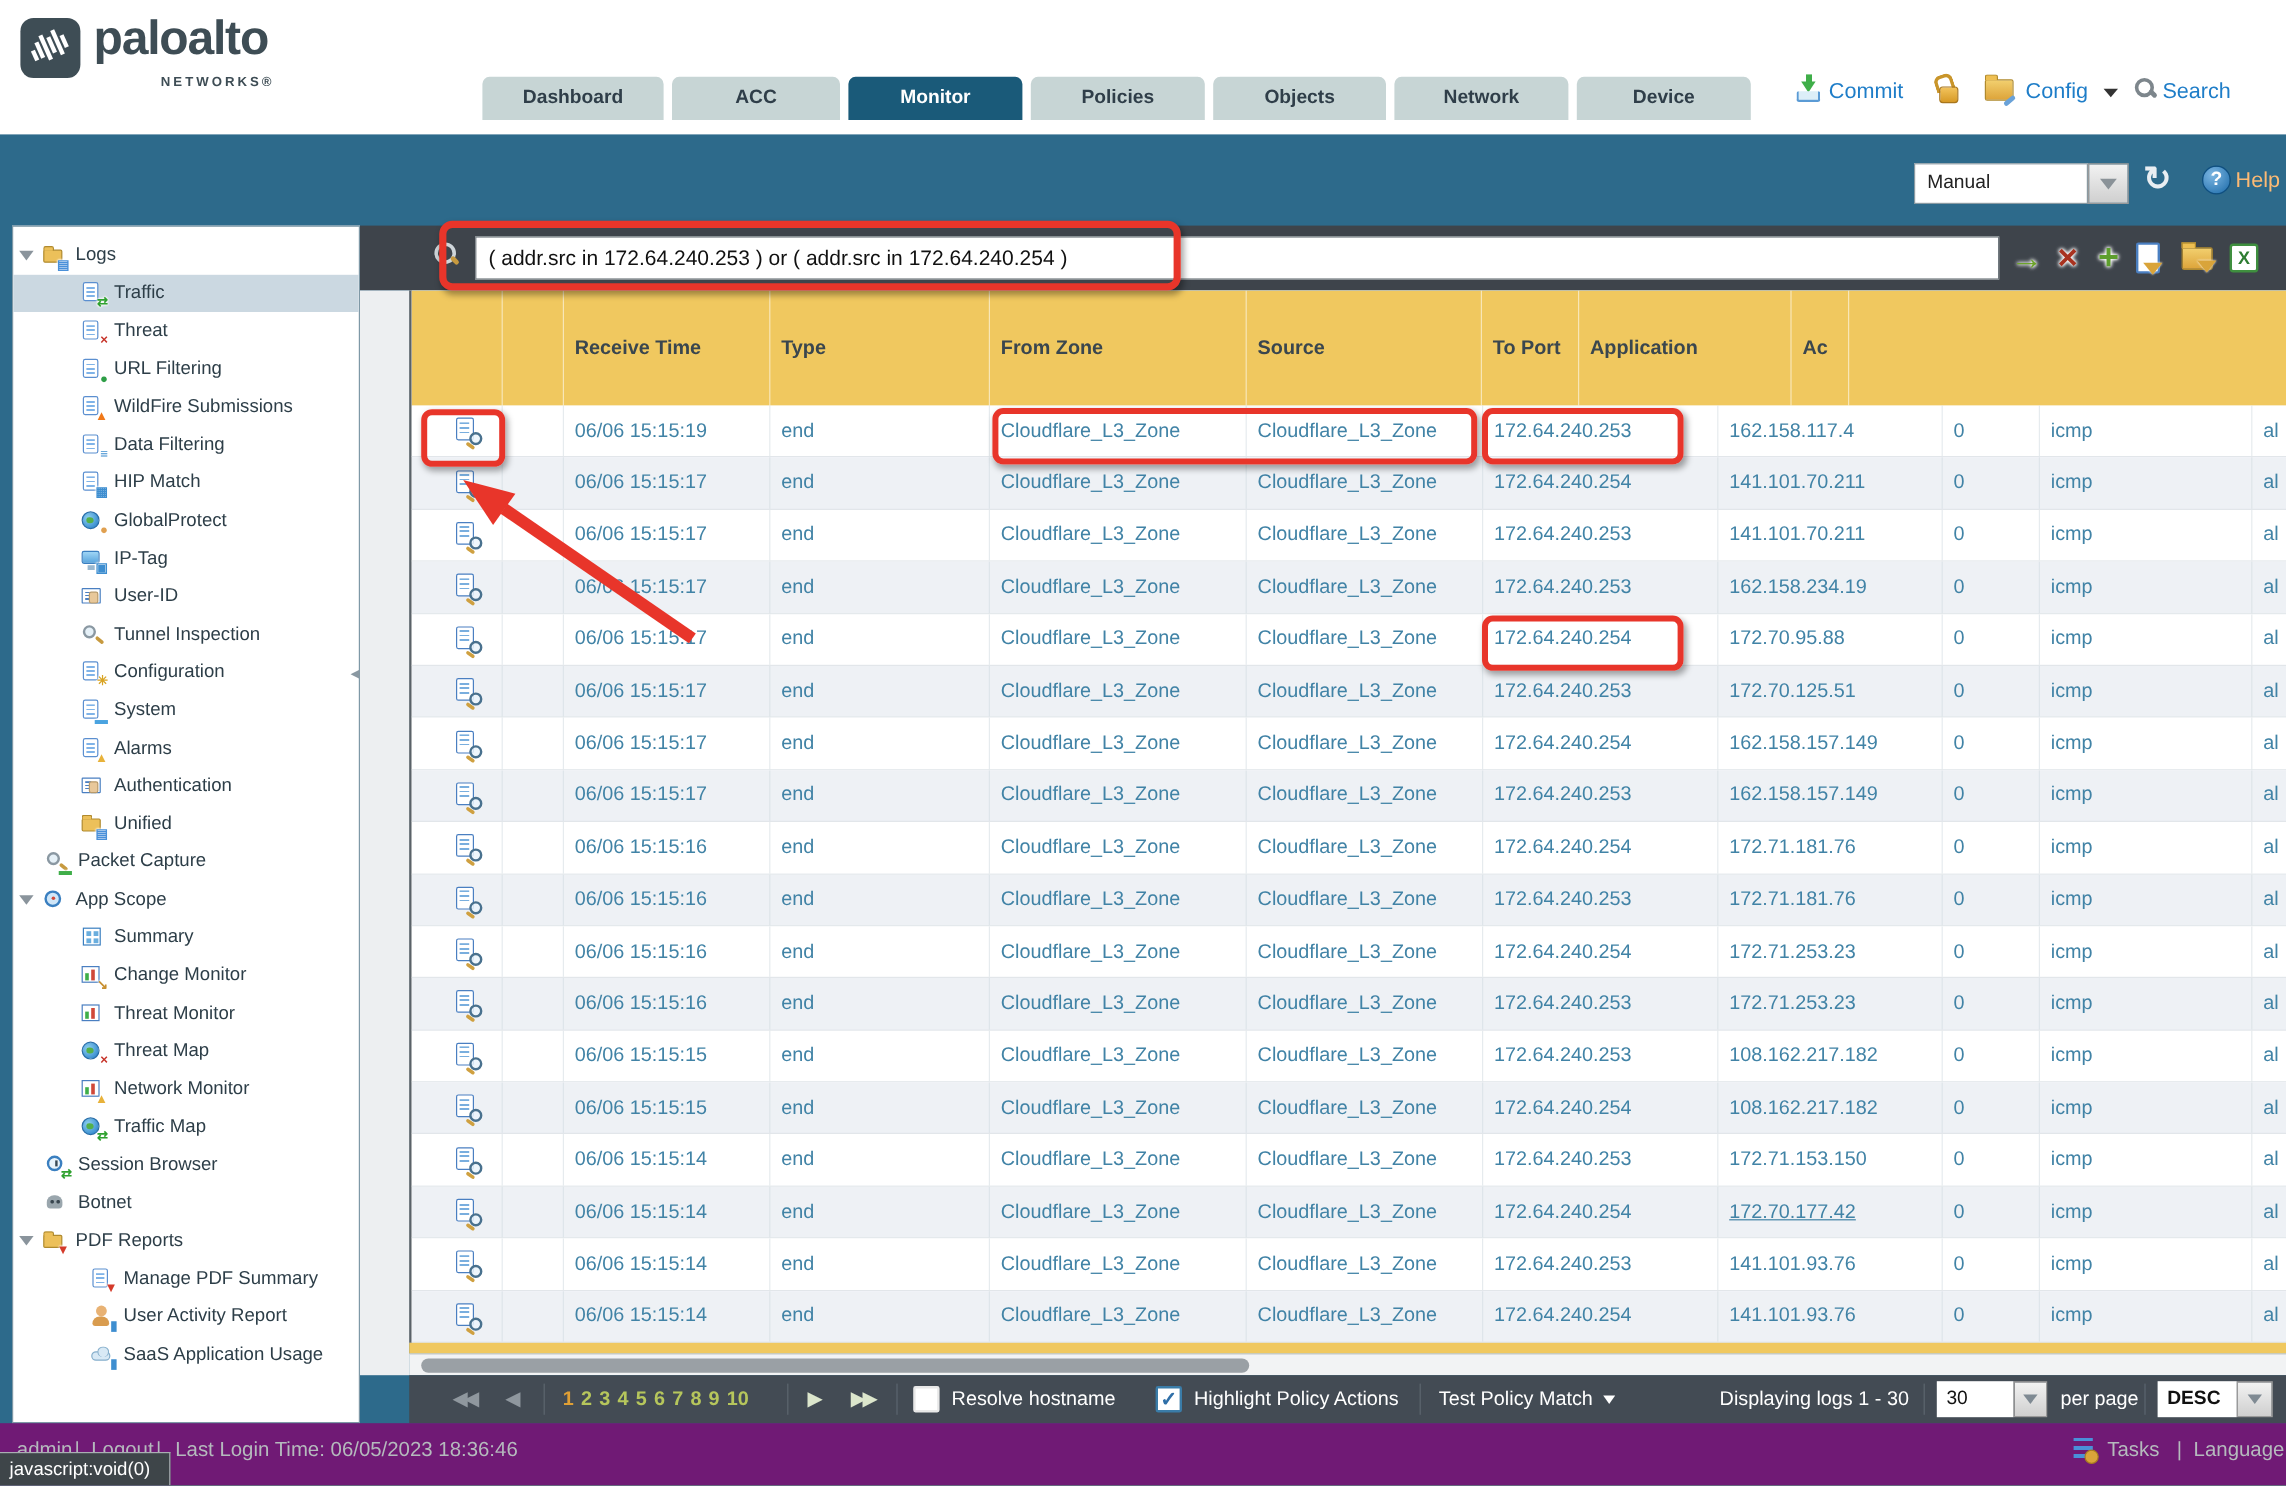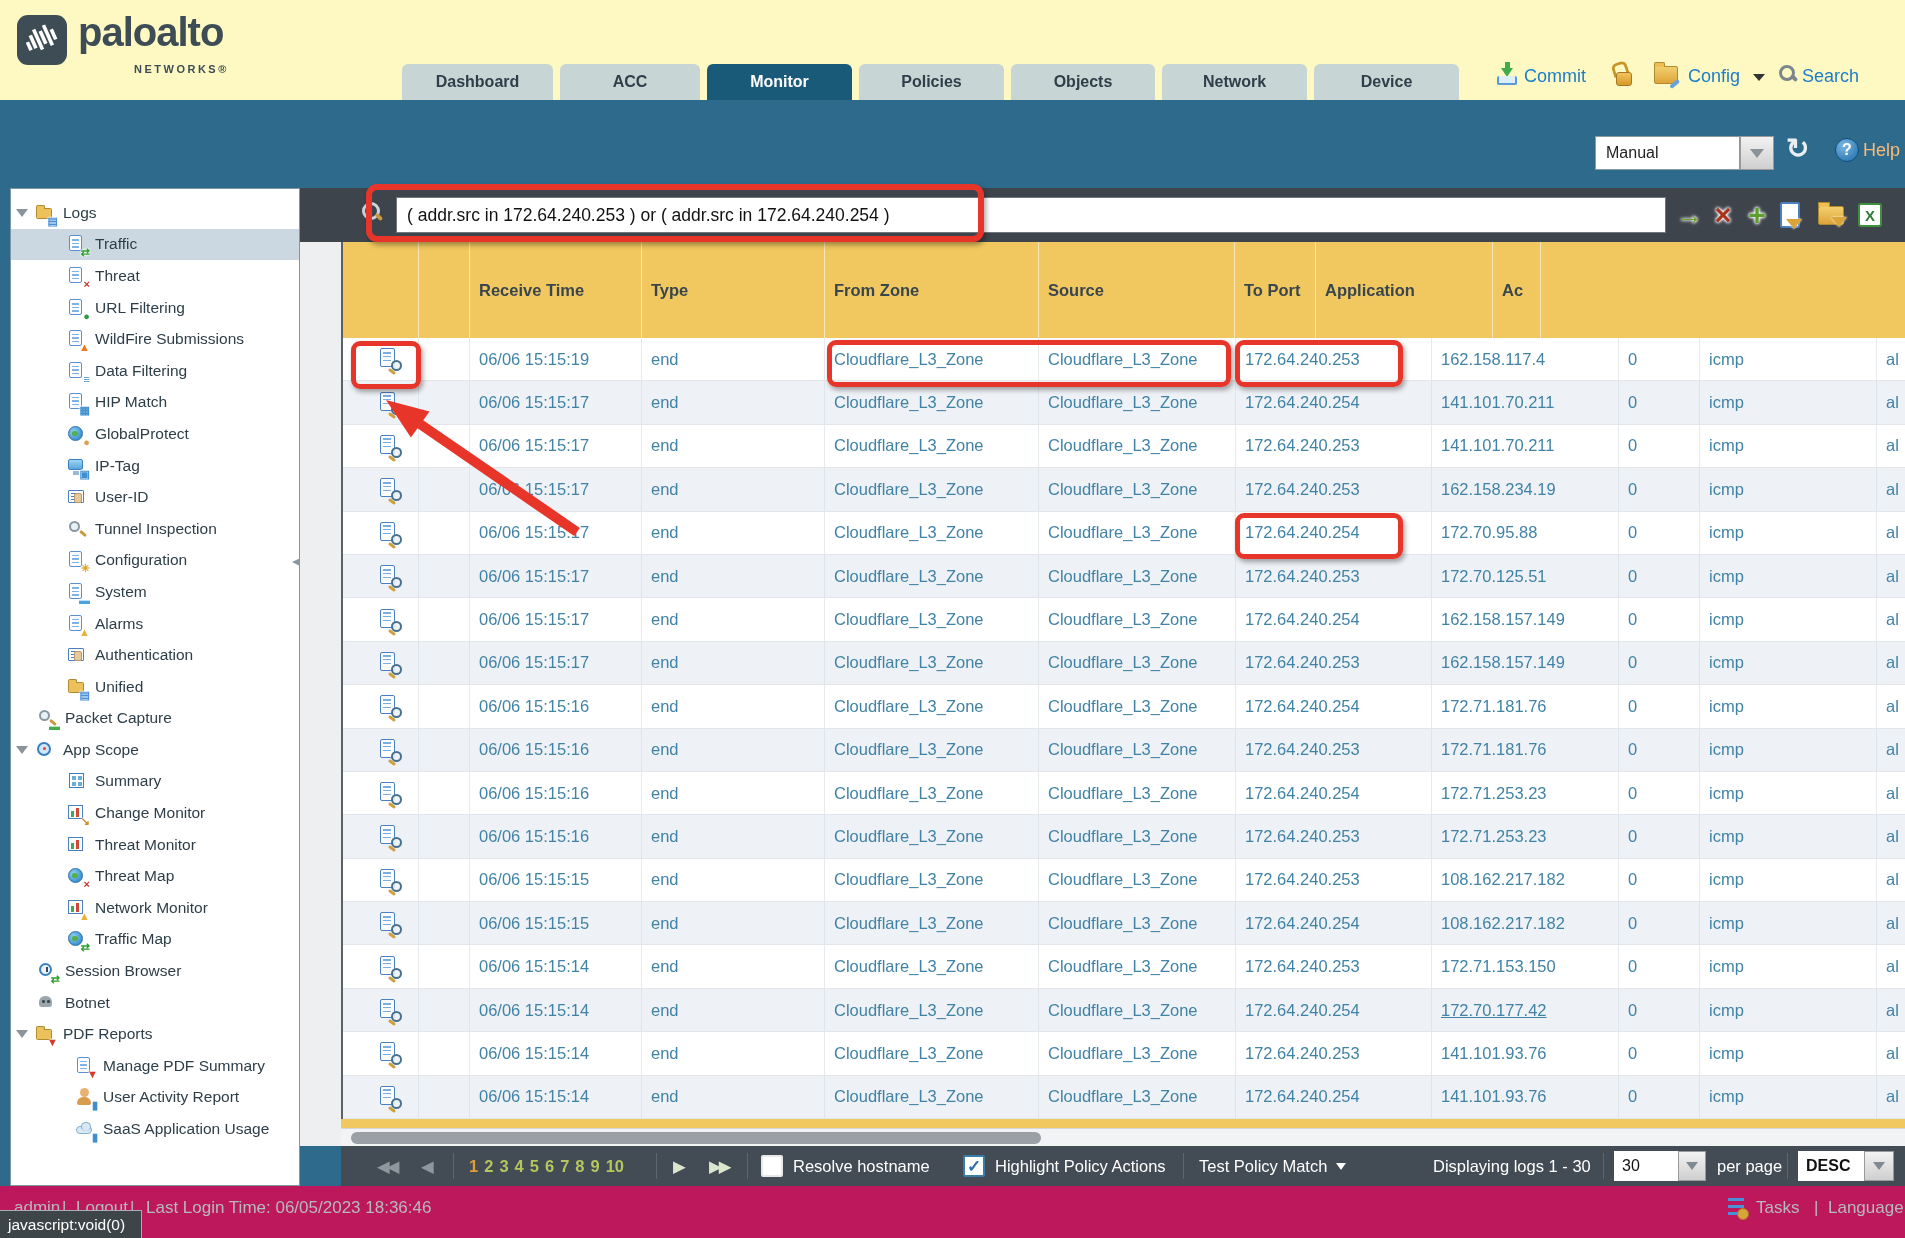--- a/index.html
+++ b/index.html
@@ -1,20 +1,20 @@
 <!DOCTYPE html>
 <html><head>
 <meta charset="utf-8">
 <style>
   *{margin:0;padding:0;box-sizing:border-box}
   html,body{background:#666}
   .screen{position:relative;width:1905px;height:1238px;overflow:hidden;background:#2d6a8b;
           font-family:"Liberation Sans",sans-serif;-webkit-font-smoothing:antialiased}
   
-  .topbar{position:absolute;left:0;top:0;width:1905px;height:100px;background:#fef9c3}
+  .topbar{position:absolute;left:0;top:0;width:1905px;height:112px;background:#ffffff}
   .logo{position:absolute;left:16px;top:8px;width:260px;height:84px}
   .logo-mark{position:absolute;left:0;top:6px}
   .logo-word{position:absolute;left:62px;top:2px;font-size:40px;font-weight:600;color:#3e4d55;letter-spacing:-1px}
   .logo-sub{position:absolute;left:118px;top:55px;font-size:11px;font-weight:700;color:#3e4d55;letter-spacing:2.5px}
   .tab{position:absolute;top:64px;height:36px;border-radius:6px 6px 0 0;background:#c7d5d5;
        color:#2f3e49;font-size:16px;font-weight:600;display:flex;align-items:center;justify-content:center;cursor:default}
   .tab.active{background:#1a5a79;color:#fff}
   .toplink{position:absolute;top:66px;font-size:18px;color:#1e7dc8;cursor:pointer}
   
   .ci{position:absolute;left:1496px;top:62px;width:22px;height:24px}
@@ -126,21 +126,21 @@
   .pages{gap:6px;font-size:16.5px;font-weight:700;cursor:pointer}
   .pages span{color:#b6c65c}
   .pages span.cur{color:#df9f35}
   .cb{position:absolute;top:9px;width:22px;height:22px;background:#fff;border:2px solid #e8e8e8;border-radius:2px;cursor:pointer}
   .cb.checked{border-color:#3a7ca8;color:#2f6fa8;font-size:17px;font-weight:700;display:flex;align-items:center;justify-content:center}
   .wbox{position:absolute;top:5px;height:30px;background:#fff;color:#111;display:flex;align-items:center;padding-left:8px;font-size:16px;cursor:pointer}
   .wbtn{position:absolute;top:5px;width:28px;height:30px;background:linear-gradient(#f2f2f2,#cfcfcf);border:1px solid #9a9a9a;display:flex;align-items:center;justify-content:center;cursor:pointer}
   .wbtn .t{width:0;height:0;border-left:6px solid transparent;border-right:6px solid transparent;border-top:8px solid #7f8a93}
   .caret-w{width:0;height:0;border-left:5.5px solid transparent;border-right:5.5px solid transparent;border-top:7px solid #fff;margin-left:9px}
   
-  .footer{position:absolute;left:0;top:1186px;width:1905px;height:52px;background:#be185d;color:#b5babd;font-size:17px}
+  .footer{position:absolute;left:0;top:1186px;width:1905px;height:52px;background:#701a75;color:#b5babd;font-size:17px}
   .footer .fel{position:absolute;top:12px;white-space:nowrap}
   .tasksic{position:absolute;left:1728px;top:12px;width:22px;height:20px;
            background:repeating-linear-gradient(#4a90d9 0 3px,transparent 3px 7px);width:16px}
   .tasksic::after{content:"";position:absolute;left:9px;top:10px;width:10px;height:10px;background:#d9a43a;border-radius:50%;border:1px solid #a87c20}
   .tooltip{position:absolute;left:0;top:1210px;width:142px;height:28px;background:#3e4549;border-top:1px solid #a9aeb2;border-right:1px solid #a9aeb2;
            color:#fff;font-size:15.5px;display:flex;align-items:center;padding-left:8px;z-index:40}
   
   .redbox{position:absolute;border:6px solid #e8352a;border-radius:11px;box-shadow:2px 3px 5px rgba(0,0,0,.35);z-index:50;pointer-events:none}
   .redbox.thin{border-width:5px;border-radius:9px}
   .arrow-svg{position:absolute;z-index:50;pointer-events:none}

